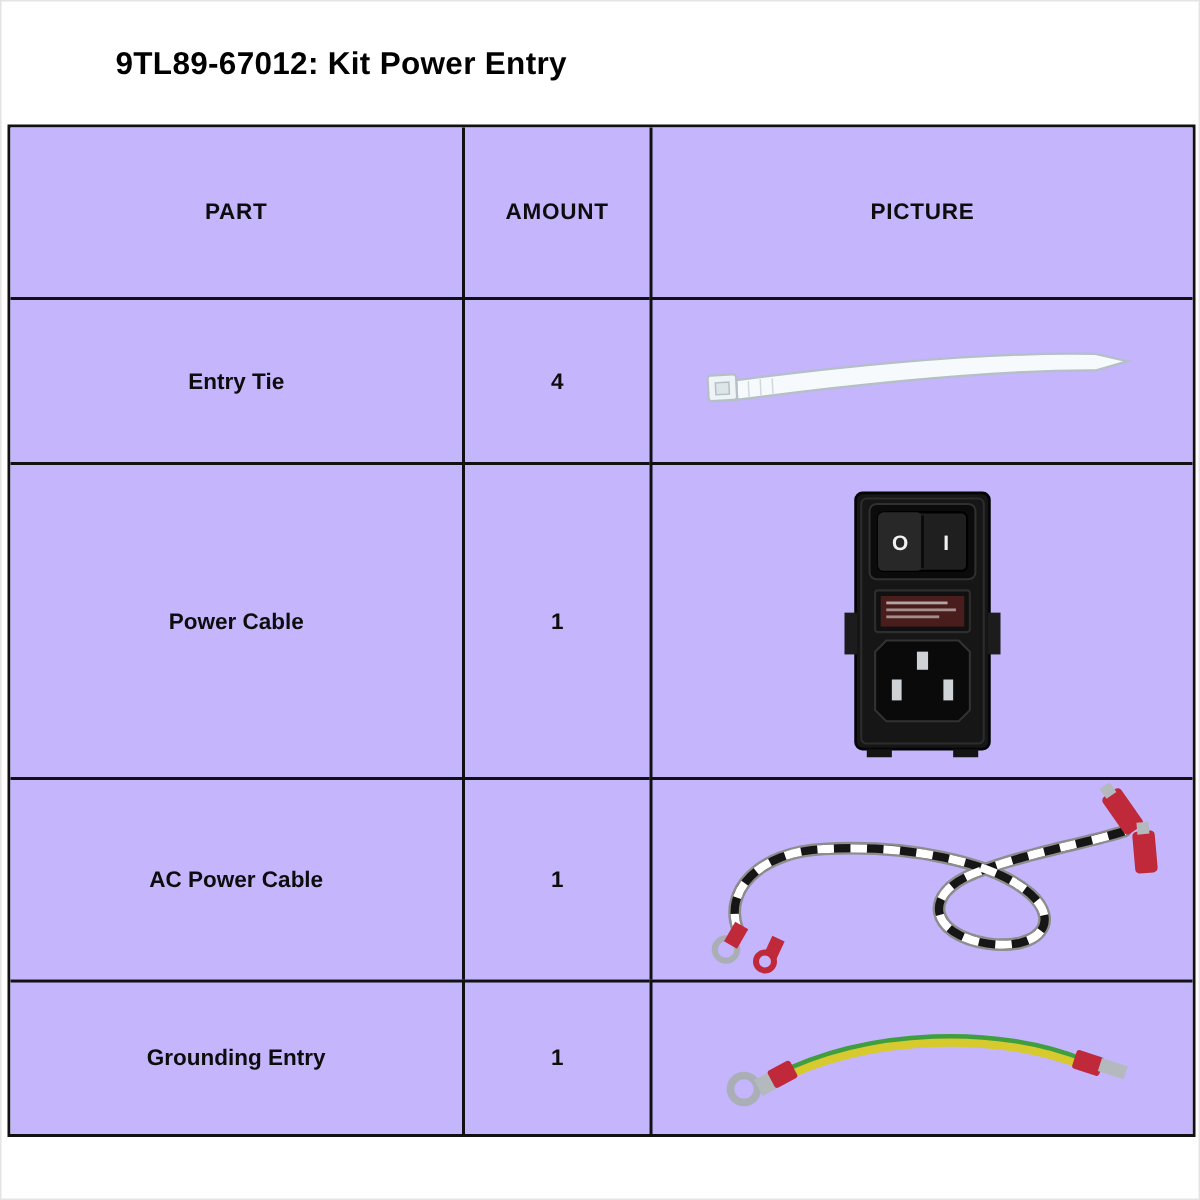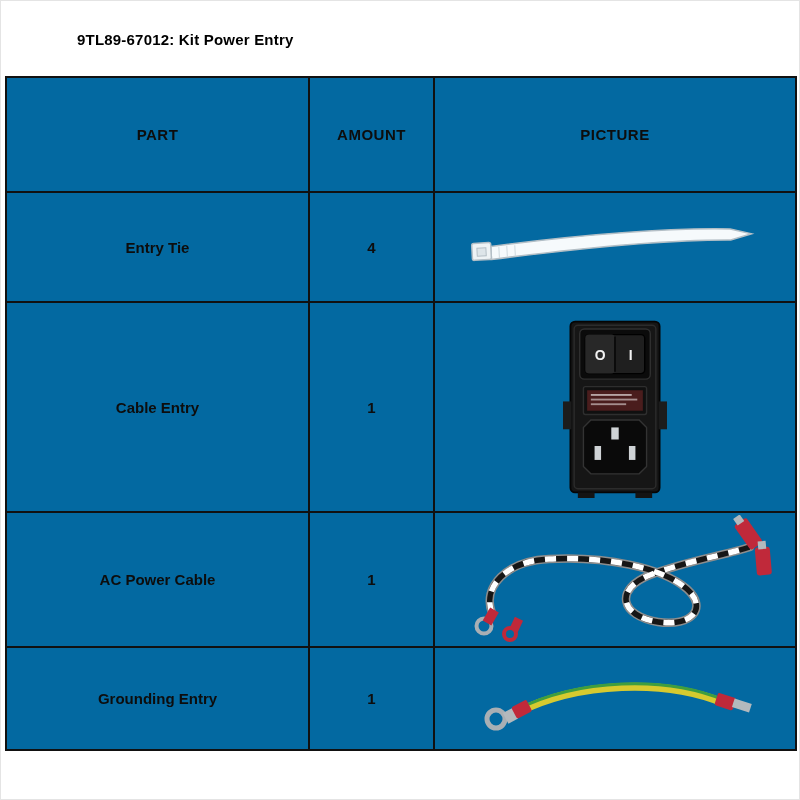--- a/index.html
+++ b/index.html
@@ -1,30 +1,30 @@
 <!DOCTYPE html>
 <html><head>
 <meta charset="utf-8">
 <style>
   html,body{margin:0;padding:0;background:#fff;}
   body{width:800px;height:800px;font-family:"Liberation Sans",sans-serif;color:#0d0d0d;}
   .page{box-sizing:border-box;width:800px;height:800px;border:1px solid #e4e4e4;background:#fff;overflow:hidden;}
-  .title{margin:30px 0 16px 76px;font-size:15px;font-weight:700;letter-spacing:.2px;color:#000;}
+  .title{margin:30px 0 16px 76px;font-size:21px;font-weight:700;letter-spacing:.2px;color:#000;}
   .parts-table{
     box-sizing:border-box;margin:28px 4px 0 4px;width:792px;
     border:2px solid #111;
     display:grid;
     grid-template-columns:301px 125px 1fr;
     grid-template-rows:113px 110px 210px 135px 103px;
   }
   .tr{display:contents;}
   .cell{
     display:flex;align-items:center;justify-content:center;
     border-left:2px solid #111;border-top:2px solid #111;
-    font-weight:700;font-size:15px;background:#0369a1;
+    font-weight:700;font-size:15px;background:#c4b5fd;
   }
   .cell.c0{border-left:none;}
   .row0 .cell{border-top:none;}
   .header .cell{letter-spacing:.5px;}
   .pic{display:flex;align-items:center;justify-content:center;}
   svg{display:block;}
   .metal{fill:#b3b9bd;}
   .metal-stroke{stroke:#a9afb4;fill:none;}
 </style>
 </head>
@@ -53,21 +53,21 @@
             <rect x="18" y="30" width="9" height="8" fill="#dde5e9" stroke="#b4bfc6" stroke-width="1"></rect>
             <line x1="40" y1="30" x2="40" y2="41" stroke="#cfd9de" stroke-width="1"></line>
             <line x1="48" y1="29" x2="48" y2="40" stroke="#cfd9de" stroke-width="1"></line>
             <line x1="56" y1="29" x2="56" y2="40" stroke="#cfd9de" stroke-width="1"></line>
           </g>
         </svg>
       </div>
     </div>
 
     <div class="tr">
-      <div class="cell c0">Cable Entry</div>
+      <div class="cell c0">Power Cable</div>
       <div class="cell c1">1</div>
       <div class="cell c2 pic">
         <svg width="130" height="182" viewBox="0 0 140 196">
 
           <rect x="22" y="6" width="96" height="184" rx="5" fill="#161616" stroke="#050505" stroke-width="2"></rect>
           <rect x="26" y="10" width="88" height="176" rx="4" fill="none" stroke="#2c2c2c" stroke-width="1.5"></rect>
 
           <rect x="14" y="92" width="9" height="30" fill="#1c1c1c"></rect>
           <rect x="117" y="92" width="9" height="30" fill="#1c1c1c"></rect>
 

